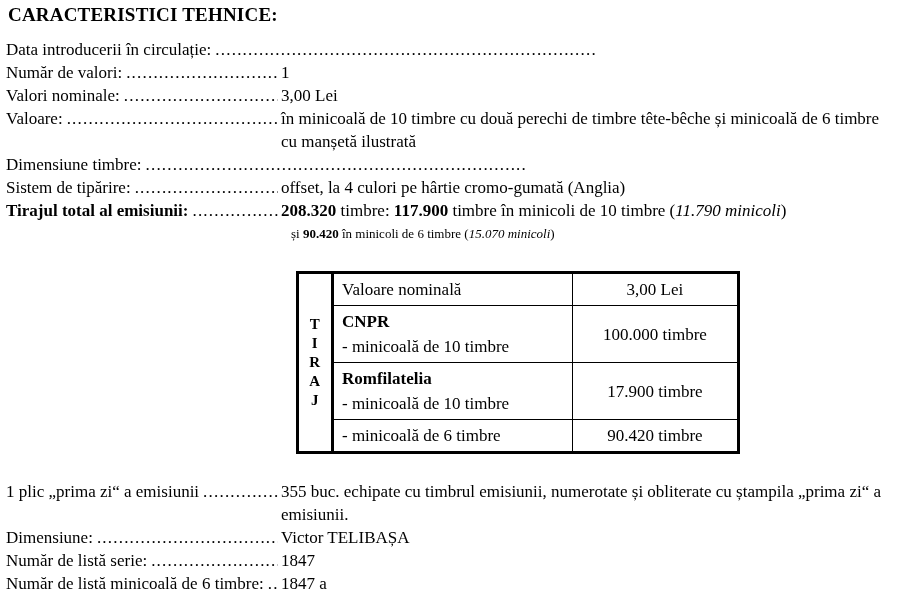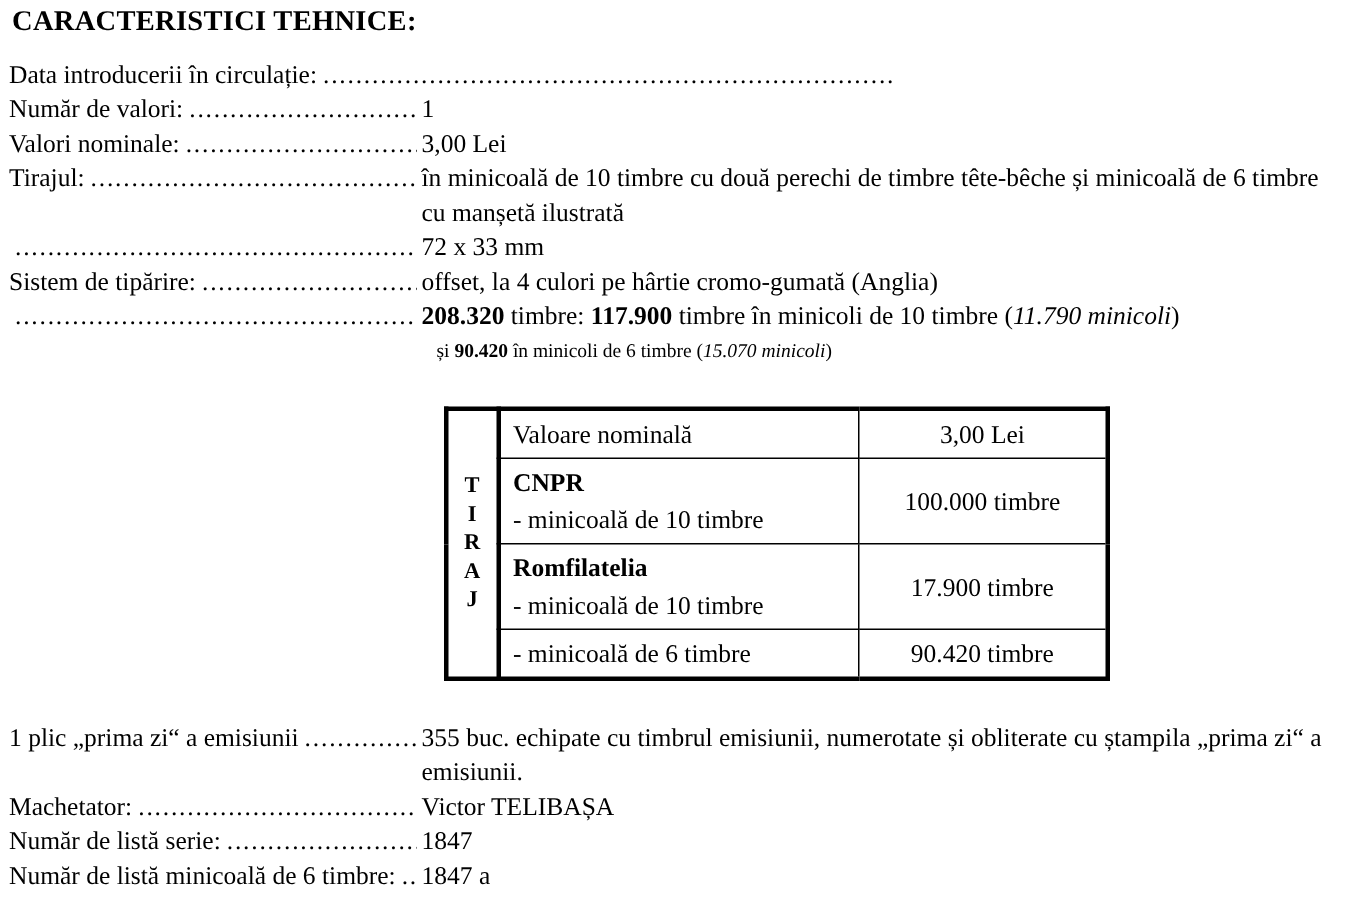--- a/index.html
+++ b/index.html
@@ -112,37 +112,38 @@
       <span class="value">1</span>
     </div>
 
     <div class="row">
       <span class="label">Valori nominale:</span>
       <span class="leader">......................................................................</span>
       <span class="value">3,00 Lei</span>
     </div>
 
     <div class="row">
-      <span class="label">Tirajul:</span>
+      <span class="label">Valoare:</span>
       <span class="leader">......................................................................</span>
       <span class="value">în minicoală de 10 timbre cu două perechi de timbre tête-bêche și minicoală de 6 timbre cu manșetă ilustrată</span>
     </div>
 
     <div class="row">
-      <span class="leader">......................................................................</span>
-      <span class="value">72 x 33 mm</span>
+      <span class="label">Dimensiune timbre:</span>
+      <span class="leader">......................................................................</span>
     </div>
 
     <div class="row">
       <span class="label">Sistem de tipărire:</span>
       <span class="leader">......................................................................</span>
       <span class="value">offset, la 4 culori pe hârtie cromo-gumată (Anglia)</span>
     </div>
 
     <div class="row">
+      <span class="label bold">Tirajul total al emisiunii:</span>
       <span class="leader">......................................................................</span>
       <span class="value"><span class="bold">208.320</span><span> timbre: </span><span class="bold">117.900</span><span> timbre în minicoli de 10 timbre (</span><span class="ital">11.790 minicoli</span><span>)</span></span>
     </div>
 
     <div class="cont-b"><span>și </span><span class="bold">90.420</span><span> în minicoli de 6 timbre (</span><span class="ital">15.070 minicoli</span><span>)</span></div>
 
   </div>
 
   <table class="tiraj-table">
     <tbody>
@@ -192,21 +193,21 @@
 
   <div class="bottom-list">
 
     <div class="row narrow-leader">
       <span class="label">1 plic „prima zi“ a emisiunii</span>
       <span class="leader">......................................................................</span>
       <span class="value">355 buc. echipate cu timbrul emisiunii, numerotate și obliterate cu ștampila „prima zi“ a emisiunii.</span>
     </div>
 
     <div class="row">
-      <span class="label">Machetator:</span>
+      <span class="label">Dimensiune:</span>
       <span class="leader">......................................................................</span>
       <span class="value">Victor TELIBAȘA</span>
     </div>
 
     <div class="row">
       <span class="label">Număr de listă serie:</span>
       <span class="leader">......................................................................</span>
       <span class="value">1847</span>
     </div>
 

